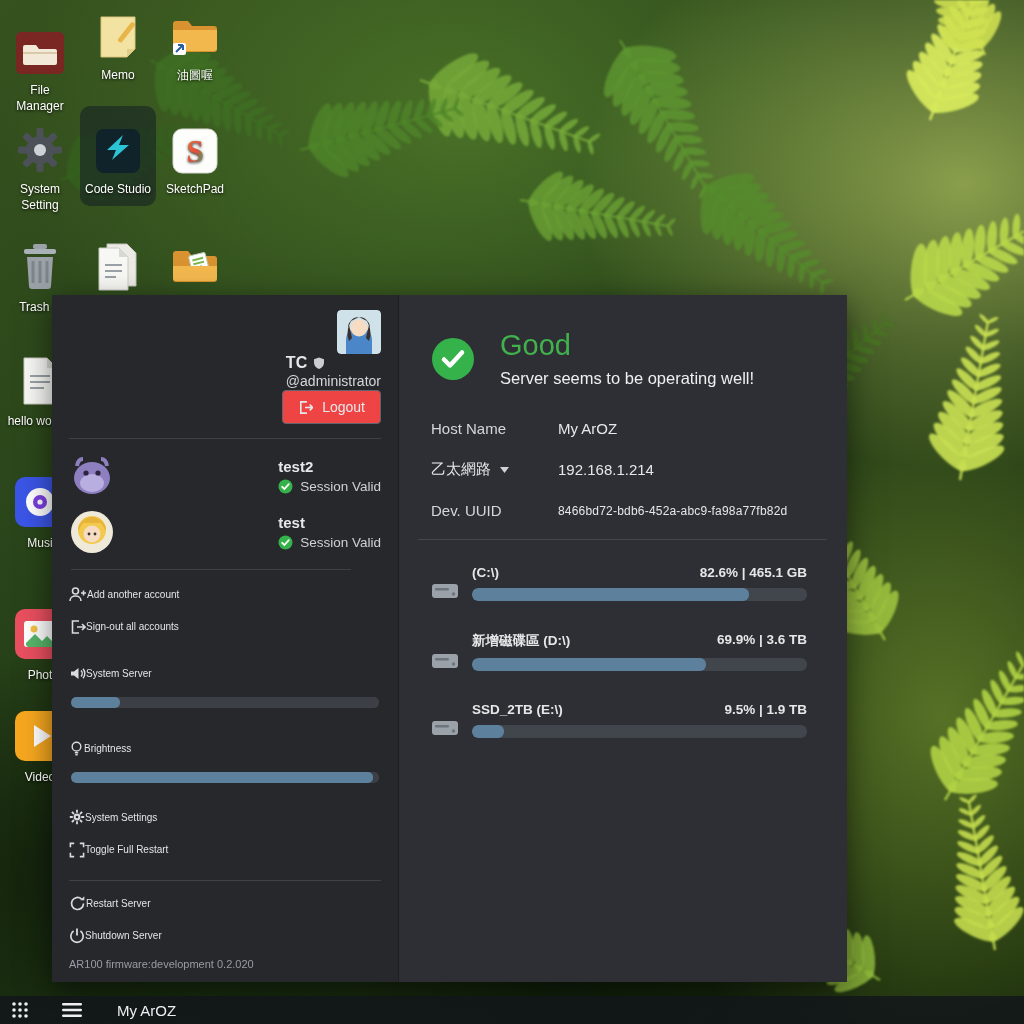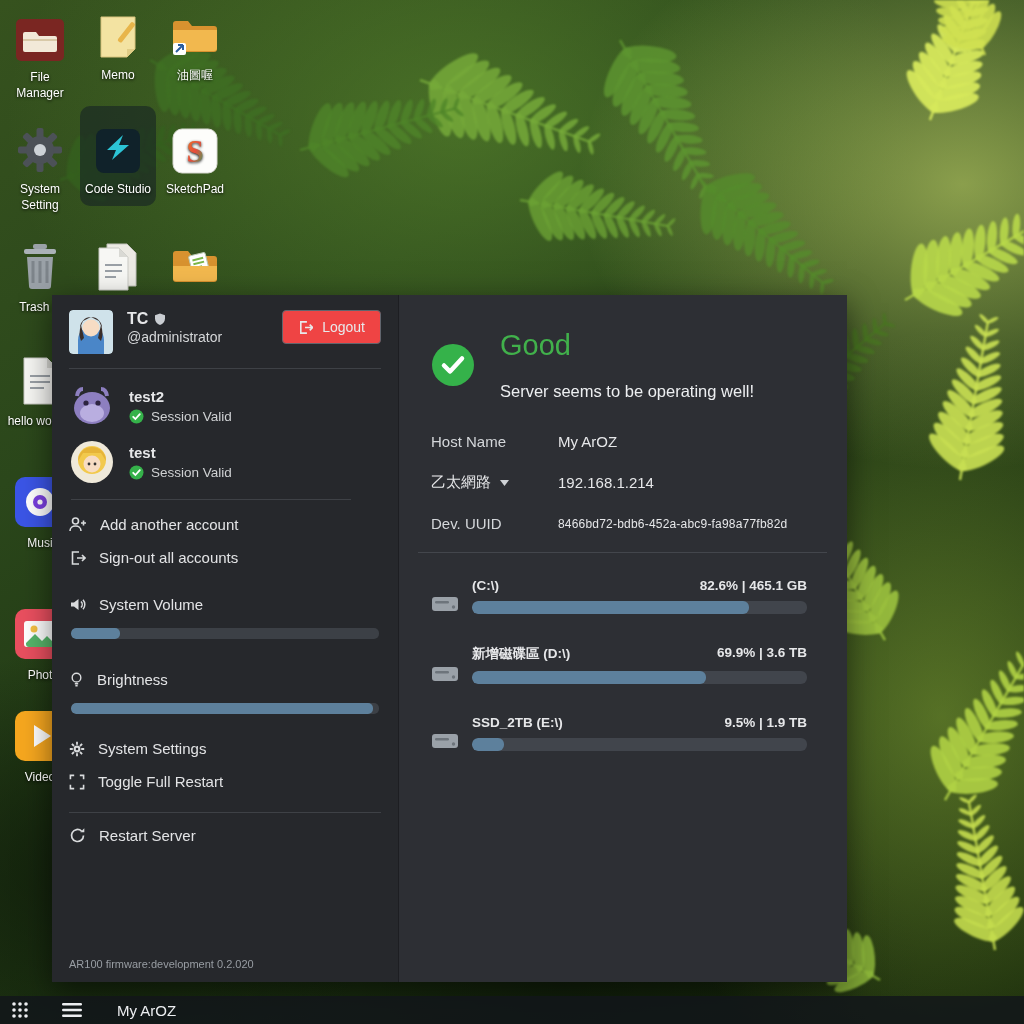--- a/index.html
+++ b/index.html
@@ -22,46 +22,46 @@
   .icon-cell.tall .ic{height:68px;}
   .icon-cell .lbl{margin-top:8px;display:block;padding:0 4px;word-wrap:break-word;}
   .icon-cell.selected{background:rgba(18,30,36,.55);border-radius:10px;padding-bottom:8px;}
   
   .panel{position:absolute;left:52px;top:295px;width:795px;height:687px;display:flex;
     z-index:5;box-shadow:0 8px 28px rgba(0,0,0,.5);color:#e6e7e9;}
   .panel-left{width:346px;background:#26282c;padding:15px 17px 12px;box-sizing:border-box;
     display:flex;flex-direction:column;}
   .panel-right{flex:1;background:#2d2f34;border-left:1px solid #1d1e22;box-sizing:border-box;
     padding:34px 40px 0 32px;}
-  .user-header{display:flex;align-items:flex-start;}
+  .user-header{display:flex;align-items:flex-end;flex-direction:column;}
   .avatar{width:44px;height:44px;border-radius:4px;overflow:hidden;flex:0 0 auto;}
   .user-meta{margin-left:14px;flex:1;}
   .user-name{font-size:16px;font-weight:bold;display:flex;align-items:center;gap:6px;}
   .user-handle{font-size:14px;color:#d5d7d9;margin-top:3px;}
   .logout-btn{display:flex;align-items:center;gap:9px;background:#ef4444;border:1px solid #61656d;
     border-radius:4px;color:#e8e9eb;font-size:14px;padding:8px 15px;cursor:pointer;
     font-family:inherit;}
   .hr{border-top:1px solid #3e4146;margin:14px 0 6px;}
   .hr.inset{margin:12px 30px 8px 2px;}
-  .account{display:flex;align-items:center;margin:9px 0 3px;}
+  .account{display:flex;align-items:center;margin:9px 0 3px;justify-content:space-between;}
   .acc-avatar{width:46px;height:44px;flex:0 0 auto;}
   .acc-meta{margin-left:14px;}
   .acc-name{font-weight:bold;font-size:15px;}
   .acc-status{display:flex;align-items:center;gap:7px;font-size:13.5px;color:#cfd1d3;margin-top:3px;}
-  .menu-item{display:flex;align-items:center;gap:13px;height:33px;font-size:15px;color:#e3e4e6;cursor:pointer;}
+  .menu-item{display:flex;align-items:center;height:33px;font-size:10px;color:#e3e4e6;cursor:pointer;}
   .menu-item svg{flex:0 0 auto;}
   .slider-group{margin-top:14px;}
   .bar{height:11px;border-radius:5px;background:#3c4046;margin:7px 2px 10px 2px;overflow:hidden;cursor:pointer;}
   .bar .fill{height:100%;background:#5d809c;border-radius:5px;}
   .gap-sm{height:8px;}
   .footer{margin-top:auto;font-size:11px;color:#989da3;padding-top:6px;}
   
   .status-head{display:flex;align-items:center;gap:25px;}
   .status-title{font-size:29px;color:#41b14b;line-height:1;margin-top:2px;font-weight:500;}
-  .status-sub{font-size:16.5px;color:#edeff1;margin-top:22px;}
+  .status-sub{font-size:16.5px;color:#edeff1;margin-top:9px;}
   .info{display:grid;grid-template-columns:127px 1fr;row-gap:23px;margin-top:32px;
     font-size:15px;align-items:center;}
   .info .lab{color:#d4d7da;}
   .net-dd{display:flex;align-items:center;gap:9px;cursor:pointer;}
   .uuid{font-size:12px;letter-spacing:.2px;}
   .rhr{border-top:1px solid #43464c;margin:20px -20px 25px -13px;}
   .disk-row{display:flex;gap:13px;margin-bottom:31px;}
   .disk-ic{align-self:flex-end;flex:0 0 auto;}
   .disk-main{flex:1;}
   .disk-head{display:flex;justify-content:space-between;font-size:13.5px;font-weight:bold;margin-bottom:8px;}
@@ -535,21 +535,21 @@
       <ellipse cx="768.3743251747501" cy="910.2812082159687" rx="6.966666666666667" ry="2.09" fill="#8fba3c" opacity="0.85" transform="rotate(-95 768.3743251747501 910.2812082159687)"></ellipse>
       <ellipse cx="763.8089177812461" cy="918.1887257787682" rx="6.966666666666667" ry="2.09" fill="#8fba3c" opacity="0.85" transform="rotate(-205 763.8089177812461 918.1887257787682)"></ellipse>
       <ellipse cx="758.372958202089" cy="905.6167433283963" rx="5.5" ry="1.65" fill="#8fba3c" opacity="0.85" transform="rotate(-95 758.372958202089 905.6167433283963)"></ellipse>
       <ellipse cx="754.7686892072173" cy="911.8595203516591" rx="5.5" ry="1.65" fill="#8fba3c" opacity="0.85" transform="rotate(-205 754.7686892072173 911.8595203516591)"></ellipse>
       <path d="M880 980 L758.7564434701786 910" stroke="#8fba3c" stroke-width="2.5" opacity="0.85" fill="none"></path>
     </g>
   </svg>
 
 <div class="icons">
 
-  <div class="icon-cell" style="left:2px;top:4px;">
+  <div class="icon-cell" style="left:2px;top:17px;">
     <span class="ic">
       <svg width="50" height="44" viewBox="0 0 50 44">
           <rect x="1" y="1" width="48" height="42" rx="5" fill="#7a2622"></rect>
           <path d="M10 14h11l3 4h16a2 2 0 0 1 2 2v12a2 2 0 0 1-2 2H10a2 2 0 0 1-2-2V16a2 2 0 0 1 2-2z" fill="#f2e9d8"></path>
           <path d="M8 21h34v2H8z" fill="#d8c9a8"></path>
         </svg>
     </span>
     <span class="lbl">File Manager</span>
   </div>
 
@@ -805,21 +805,21 @@
         </svg>
       <span>Sign-out all accounts</span>
     </div>
 
     <div class="slider-group">
       <div class="menu-item">
         <svg width="17" height="17" viewBox="0 0 17 17">
             <path d="M2 6.5v4h3L9.5 14V3L5 6.5z" fill="#d9dbdd"></path>
             <path d="M12 5.5a4.3 4.3 0 0 1 0 6M14 3.8a7 7 0 0 1 0 9.4" stroke="#d9dbdd" stroke-width="1.5" fill="none"></path>
           </svg>
-        <span>System Volume</span>
+        <span>System Server</span>
       </div>
       <div class="bar">
         <div class="fill" style="width: 16%;"></div>
       </div>
     </div>
 
     <div class="slider-group">
       <div class="menu-item">
         <svg width="15" height="17" viewBox="0 0 16 17">
             <circle cx="8" cy="6.5" r="4.6" stroke="#d9dbdd" stroke-width="1.5" fill="none"></circle>
@@ -851,20 +851,27 @@
     </div>
 
     <div class="hr"></div>
 
     <div class="menu-item">
       <svg width="17" height="17" viewBox="0 0 17 17">
           <path d="M14.5 8.5a6 6 0 1 1-1.9-4.4" stroke="#d9dbdd" stroke-width="1.7" fill="none"></path>
           <path d="M15.3 1.2v4h-4z" fill="#d9dbdd"></path>
         </svg>
       <span>Restart Server</span>
+    </div>
+    <div class="menu-item">
+      <svg width="16" height="17" viewBox="0 0 16 17">
+          <path d="M8 1.5v7" stroke="#d9dbdd" stroke-width="1.8"></path>
+          <path d="M4.6 4a6.2 6.2 0 1 0 6.8 0" stroke="#d9dbdd" stroke-width="1.7" fill="none"></path>
+        </svg>
+      <span>Shutdown Server</span>
     </div>
 
     <div class="footer">AR100 firmware:development 0.2.020</div>
   </div>
 
   <div class="panel-right">
 
     <div class="status-head">
       <svg width="44" height="44" viewBox="0 0 44 44">
           <circle cx="22" cy="22" r="21" fill="#35b24a"></circle>

